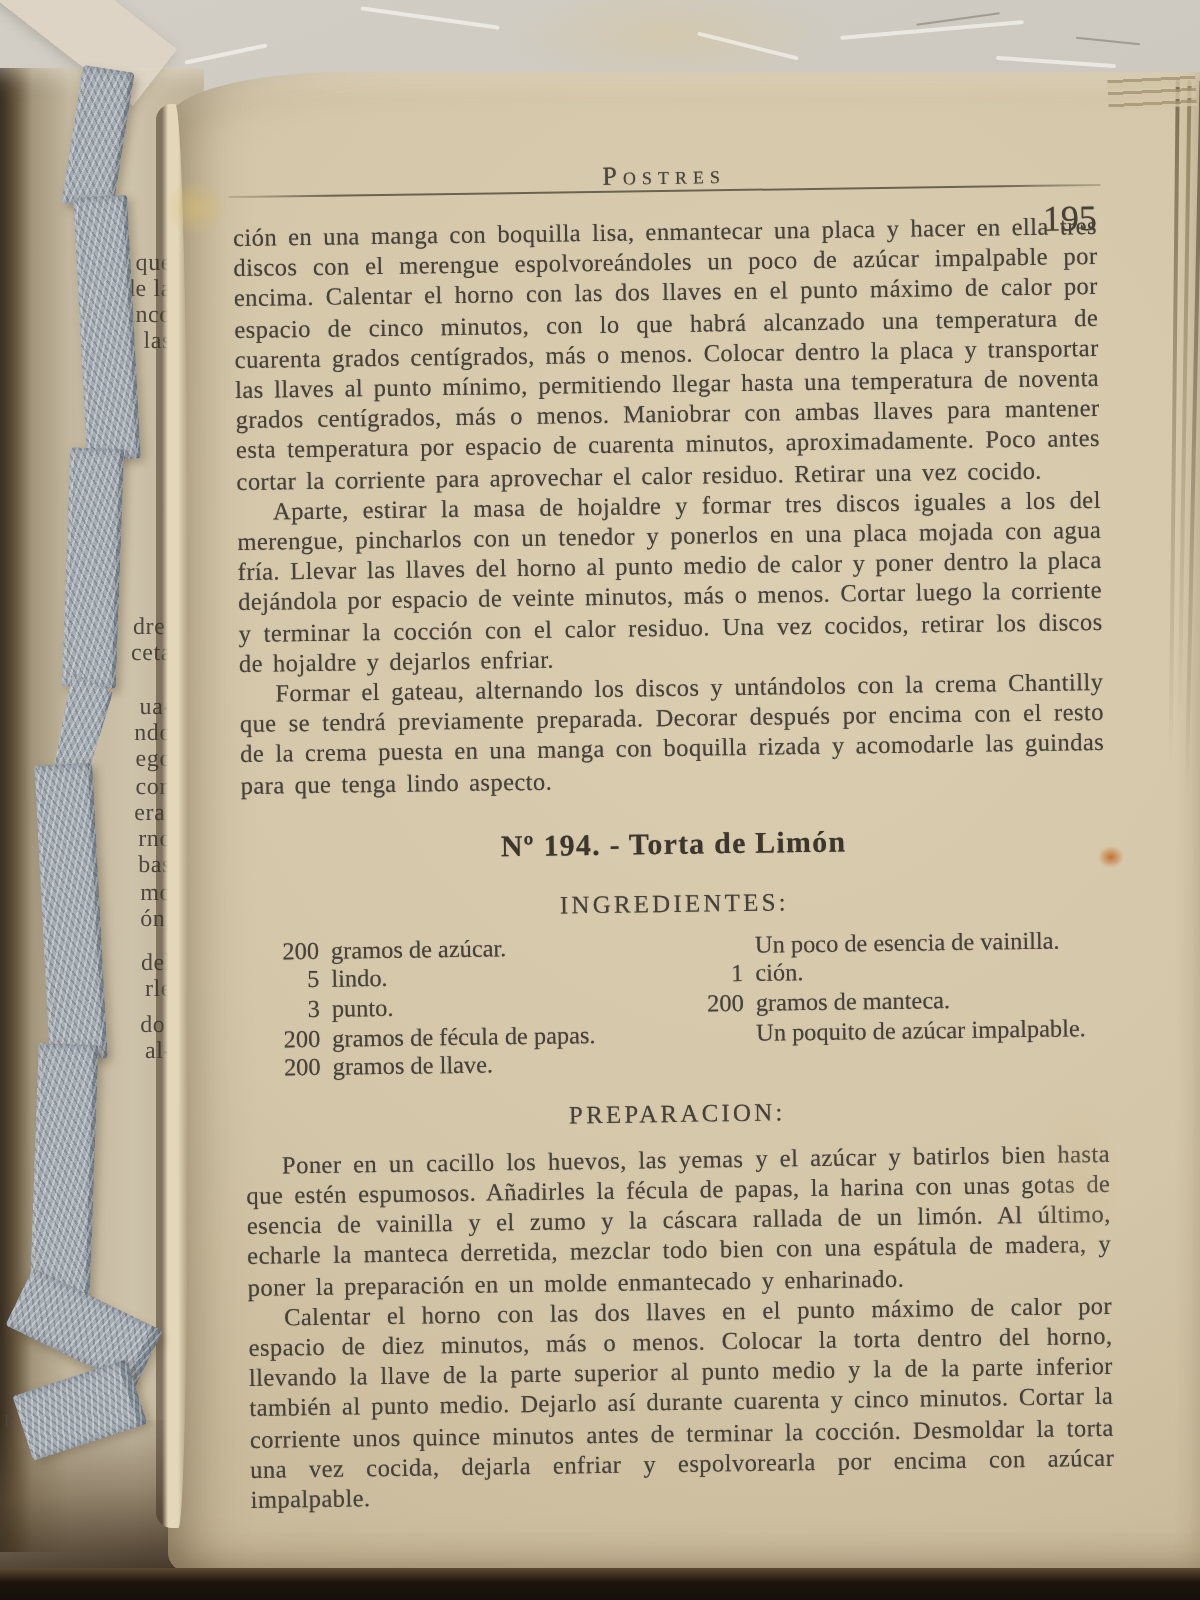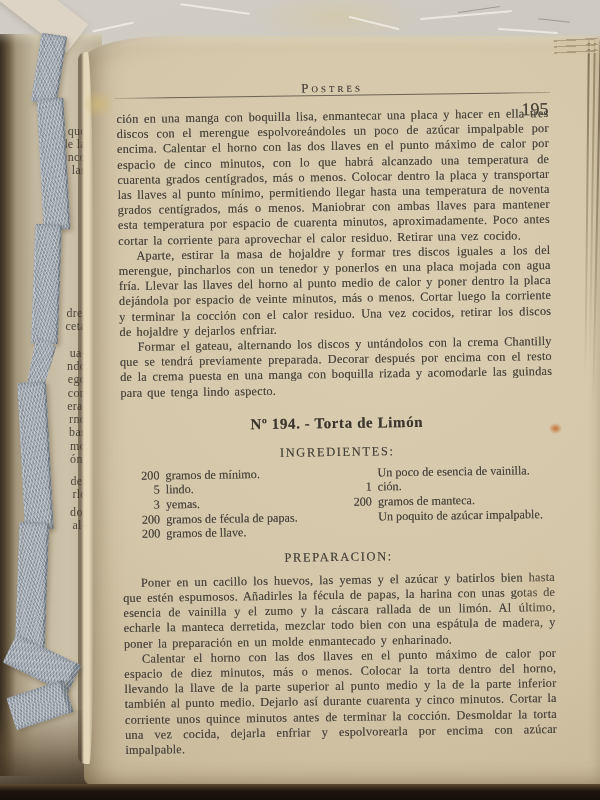--- a/index.html
+++ b/index.html
@@ -134,29 +134,29 @@
       <p class="body ind">Formar el gateau, alternando los discos y untándolos con la crema Chantilly que se tendrá previamente preparada. Decorar después por encima con el resto de la crema puesta en una manga con boquilla rizada y acomodarle las guindas para que tenga lindo aspecto.</p>
 
       <h2 class="recipe-title">Nº 194. - Torta de Limón</h2>
 
       <div class="section-head ing-head">INGREDIENTES:</div>
 
       <div class="ingredients">
         <div class="ing-col">
           <div class="ing-row">
             <span class="amt">200</span>
-            <span class="ing-txt">gramos de mínimo.</span>
+            <span class="ing-txt">gramos de azúcar.</span>
           </div>
           <div class="ing-row">
             <span class="amt">5</span>
             <span class="ing-txt">lindo.</span>
           </div>
           <div class="ing-row">
             <span class="amt">3</span>
-            <span class="ing-txt">yemas.</span>
+            <span class="ing-txt">punto.</span>
           </div>
           <div class="ing-row">
             <span class="amt">200</span>
             <span class="ing-txt">gramos de fécula de papas.</span>
           </div>
           <div class="ing-row">
             <span class="amt">200</span>
             <span class="ing-txt">gramos de llave.</span>
           </div>
         </div>

